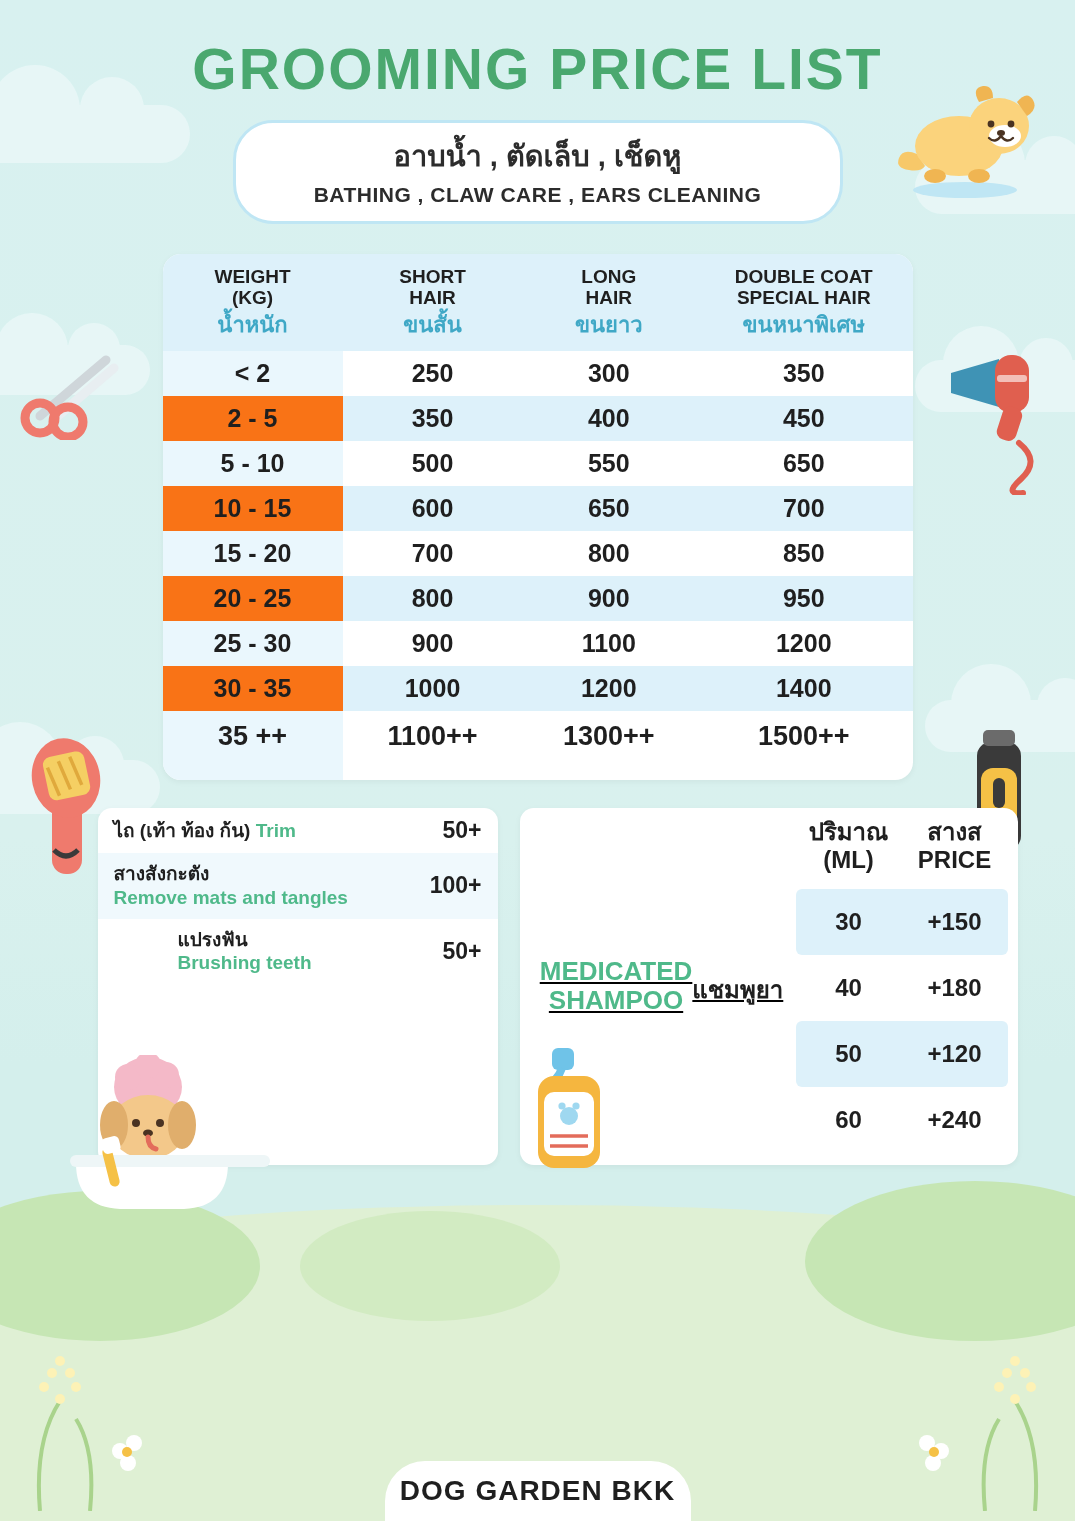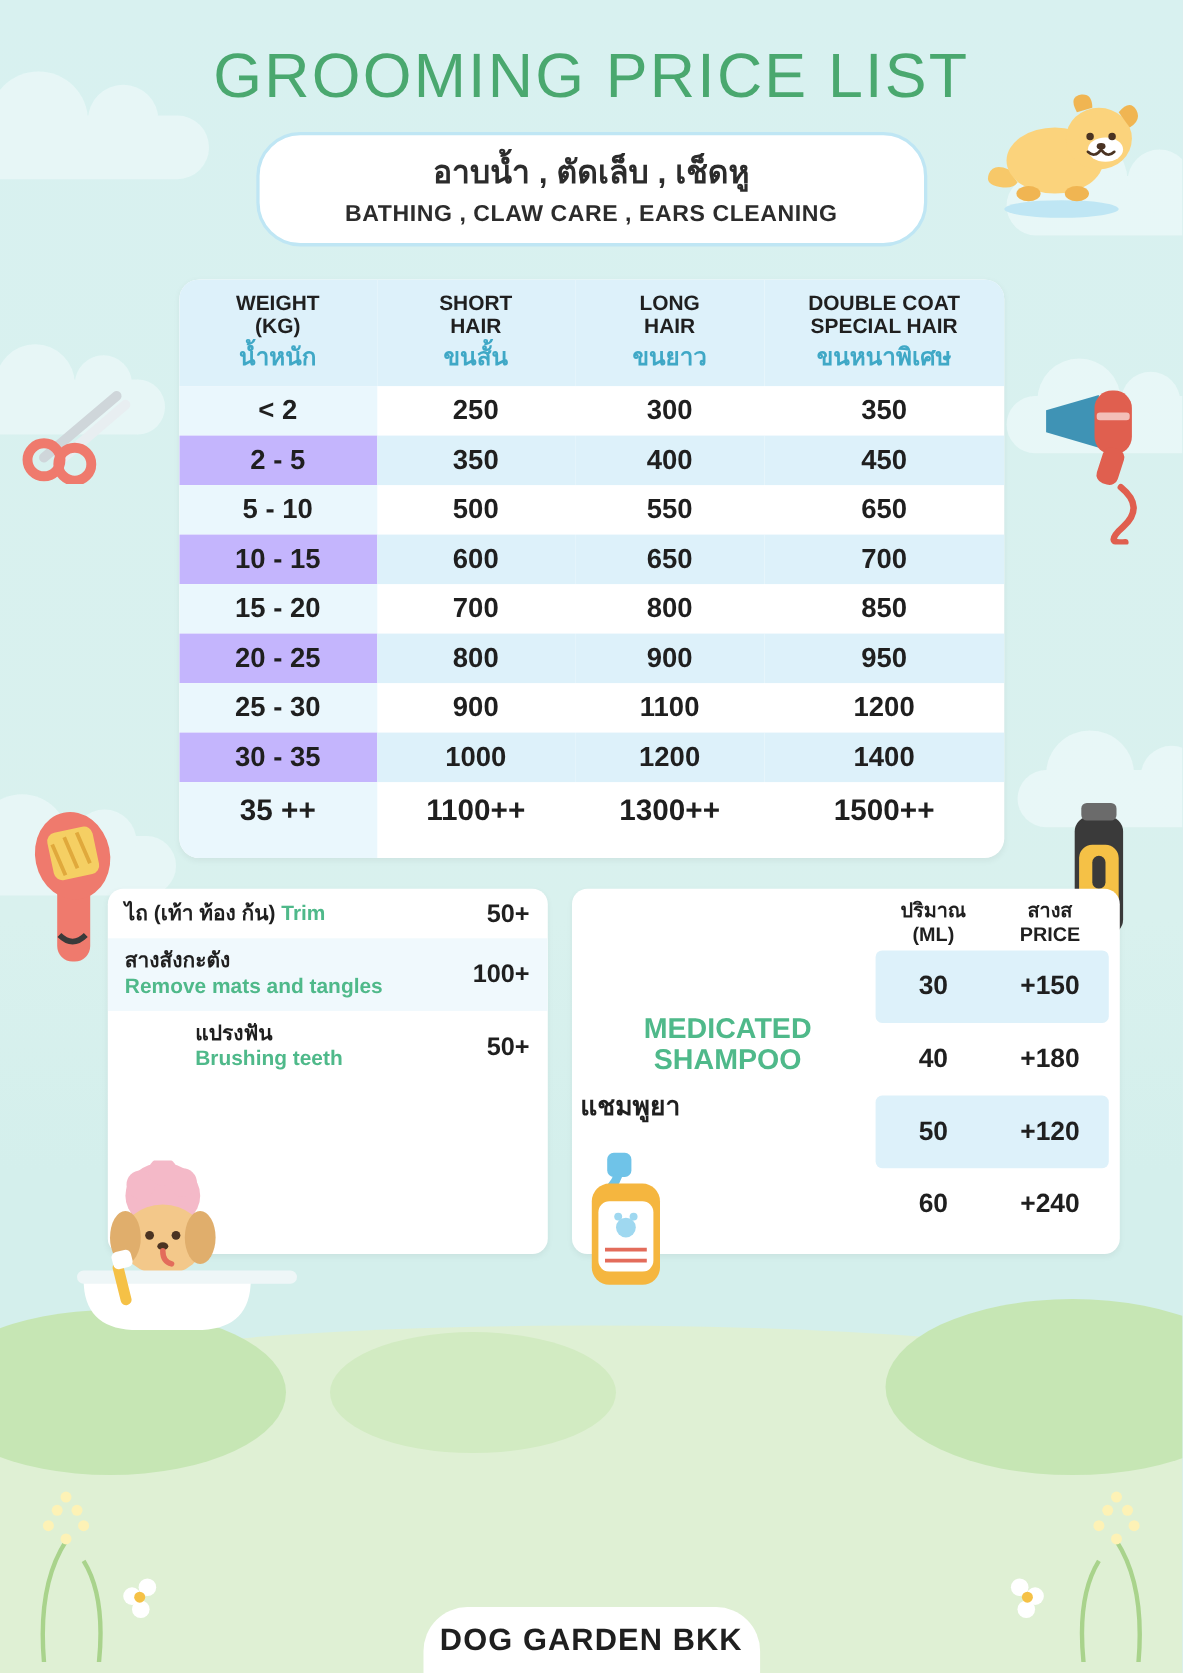--- a/index.html
+++ b/index.html
@@ -34,21 +34,21 @@
   .c5 { left:-50px; top:760px; width:210px; height:54px; }
   .c5::before { width:84px;height:84px; left:28px; top:-38px;}
   .c5::after { width:58px;height:58px; left:116px; top:-24px;}
   .c6 { right:-50px; top:700px; width:200px; height:52px; }
   .c6::before { width:80px;height:80px; left:26px; top:-36px;}
   .c6::after { width:56px;height:56px; left:112px; top:-22px;}
 
   .title {
     text-align:center;
     font-size: 57px;
-    font-weight: 400;
+    font-weight: 700;
     letter-spacing: 2px;
     color:#4aa86f;
     padding-top: 36px;
     position: relative;
     z-index: 5;
   }
   .subtitle-box {
     position: relative; z-index: 5;
     margin: 18px auto 0;
     width: 610px;
@@ -82,21 +82,21 @@
   }
   thead th .th-th { display:block; color:#3fa8c6; font-size:22px; margin-top:4px; font-weight:800;}
   tbody td {
     text-align:center;
     font-size: 25px;
     font-weight: 800;
     color:#1f1f1f;
     padding: 8px 2px;
   }
   tbody tr.alt td { background:#ddf1fa; }
-  tbody tr.alt td:first-child { background:#c4b5fd;margin-top:24px; }
+  tbody tr.alt td:first-child { background:#f97316;margin-top:24px; }
   tbody tr td:first-child { background:#eaf7fd; }
   tbody tr:last-child td { font-size: 27px; padding: 10px 2px 28px;}
   col.w1 { width: 24%; }
   col.w2 { width: 24%; }
   col.w3 { width: 23%; }
   col.w4 { width: 29%; }
 
   .mid-row { position:relative; z-index:5; display:flex; gap:22px; margin: 28px auto 0; width: 960px; padding-left: 40px;}
   .extras {
     width: 400px; background:#fff; border-radius: 14px; overflow:hidden;
@@ -108,25 +108,25 @@
   .extras .row .label .en { color:#4fb98a; font-weight:700; }
   .extras .row .label .en-inline { color:#4fb98a; font-weight:700; }
   .extras .row .price { font-size: 23px; font-weight:800; color:#1f1f1f; white-space:nowrap; padding-left:10px;}
   .extras .row.indent .label { padding-left: 64px; }
 
   .shampoo {
     width: 498px; background:#fff; border-radius: 14px; display:flex;
     box-shadow: 0 2px 6px rgba(0,0,0,.05);
     padding: 10px 10px 12px 8px;
   }
-  .shampoo-left { width: 268px; display:flex; flex-direction:column; justify-content:center; }
+  .shampoo-left { width: 268px; display:flex; flex-direction:row; align-items:center; justify-content:center;text-decoration:underline; }
   .sh-title { color:#4fb98a; font-size:26px; font-weight:800; text-align:center; line-height:1.1;}
   .sh-th { color:#1f1f1f; font-size:24px; font-weight:700; margin-top:8px;}
   .shampoo-right { flex:1; }
-  .sh-head { display:flex; justify-content:space-around; font-size:18px; font-weight:800; color:#1f1f1f; text-align:center; line-height:1.15; padding-bottom:4px;}
+  .sh-head { display:flex; justify-content:space-around; font-size:24px; font-weight:800; color:#1f1f1f; text-align:center; line-height:1.15; padding-bottom:16px;}
   .sh-row { display:flex; justify-content:space-around; font-size:24px; font-weight:800; color:#1f1f1f; padding: 19px 0; border-radius:6px; text-align:center;}
   .sh-row.alt { background:#ddf1fa; }
   .sh-row span { width: 50%; }
   .sh-head span { width: 50%; }
 
   
   .grass {
     position:absolute; left:0; bottom:0; width:1075px; height:290px;
     background:#dff0d4;
     z-index: 3;

